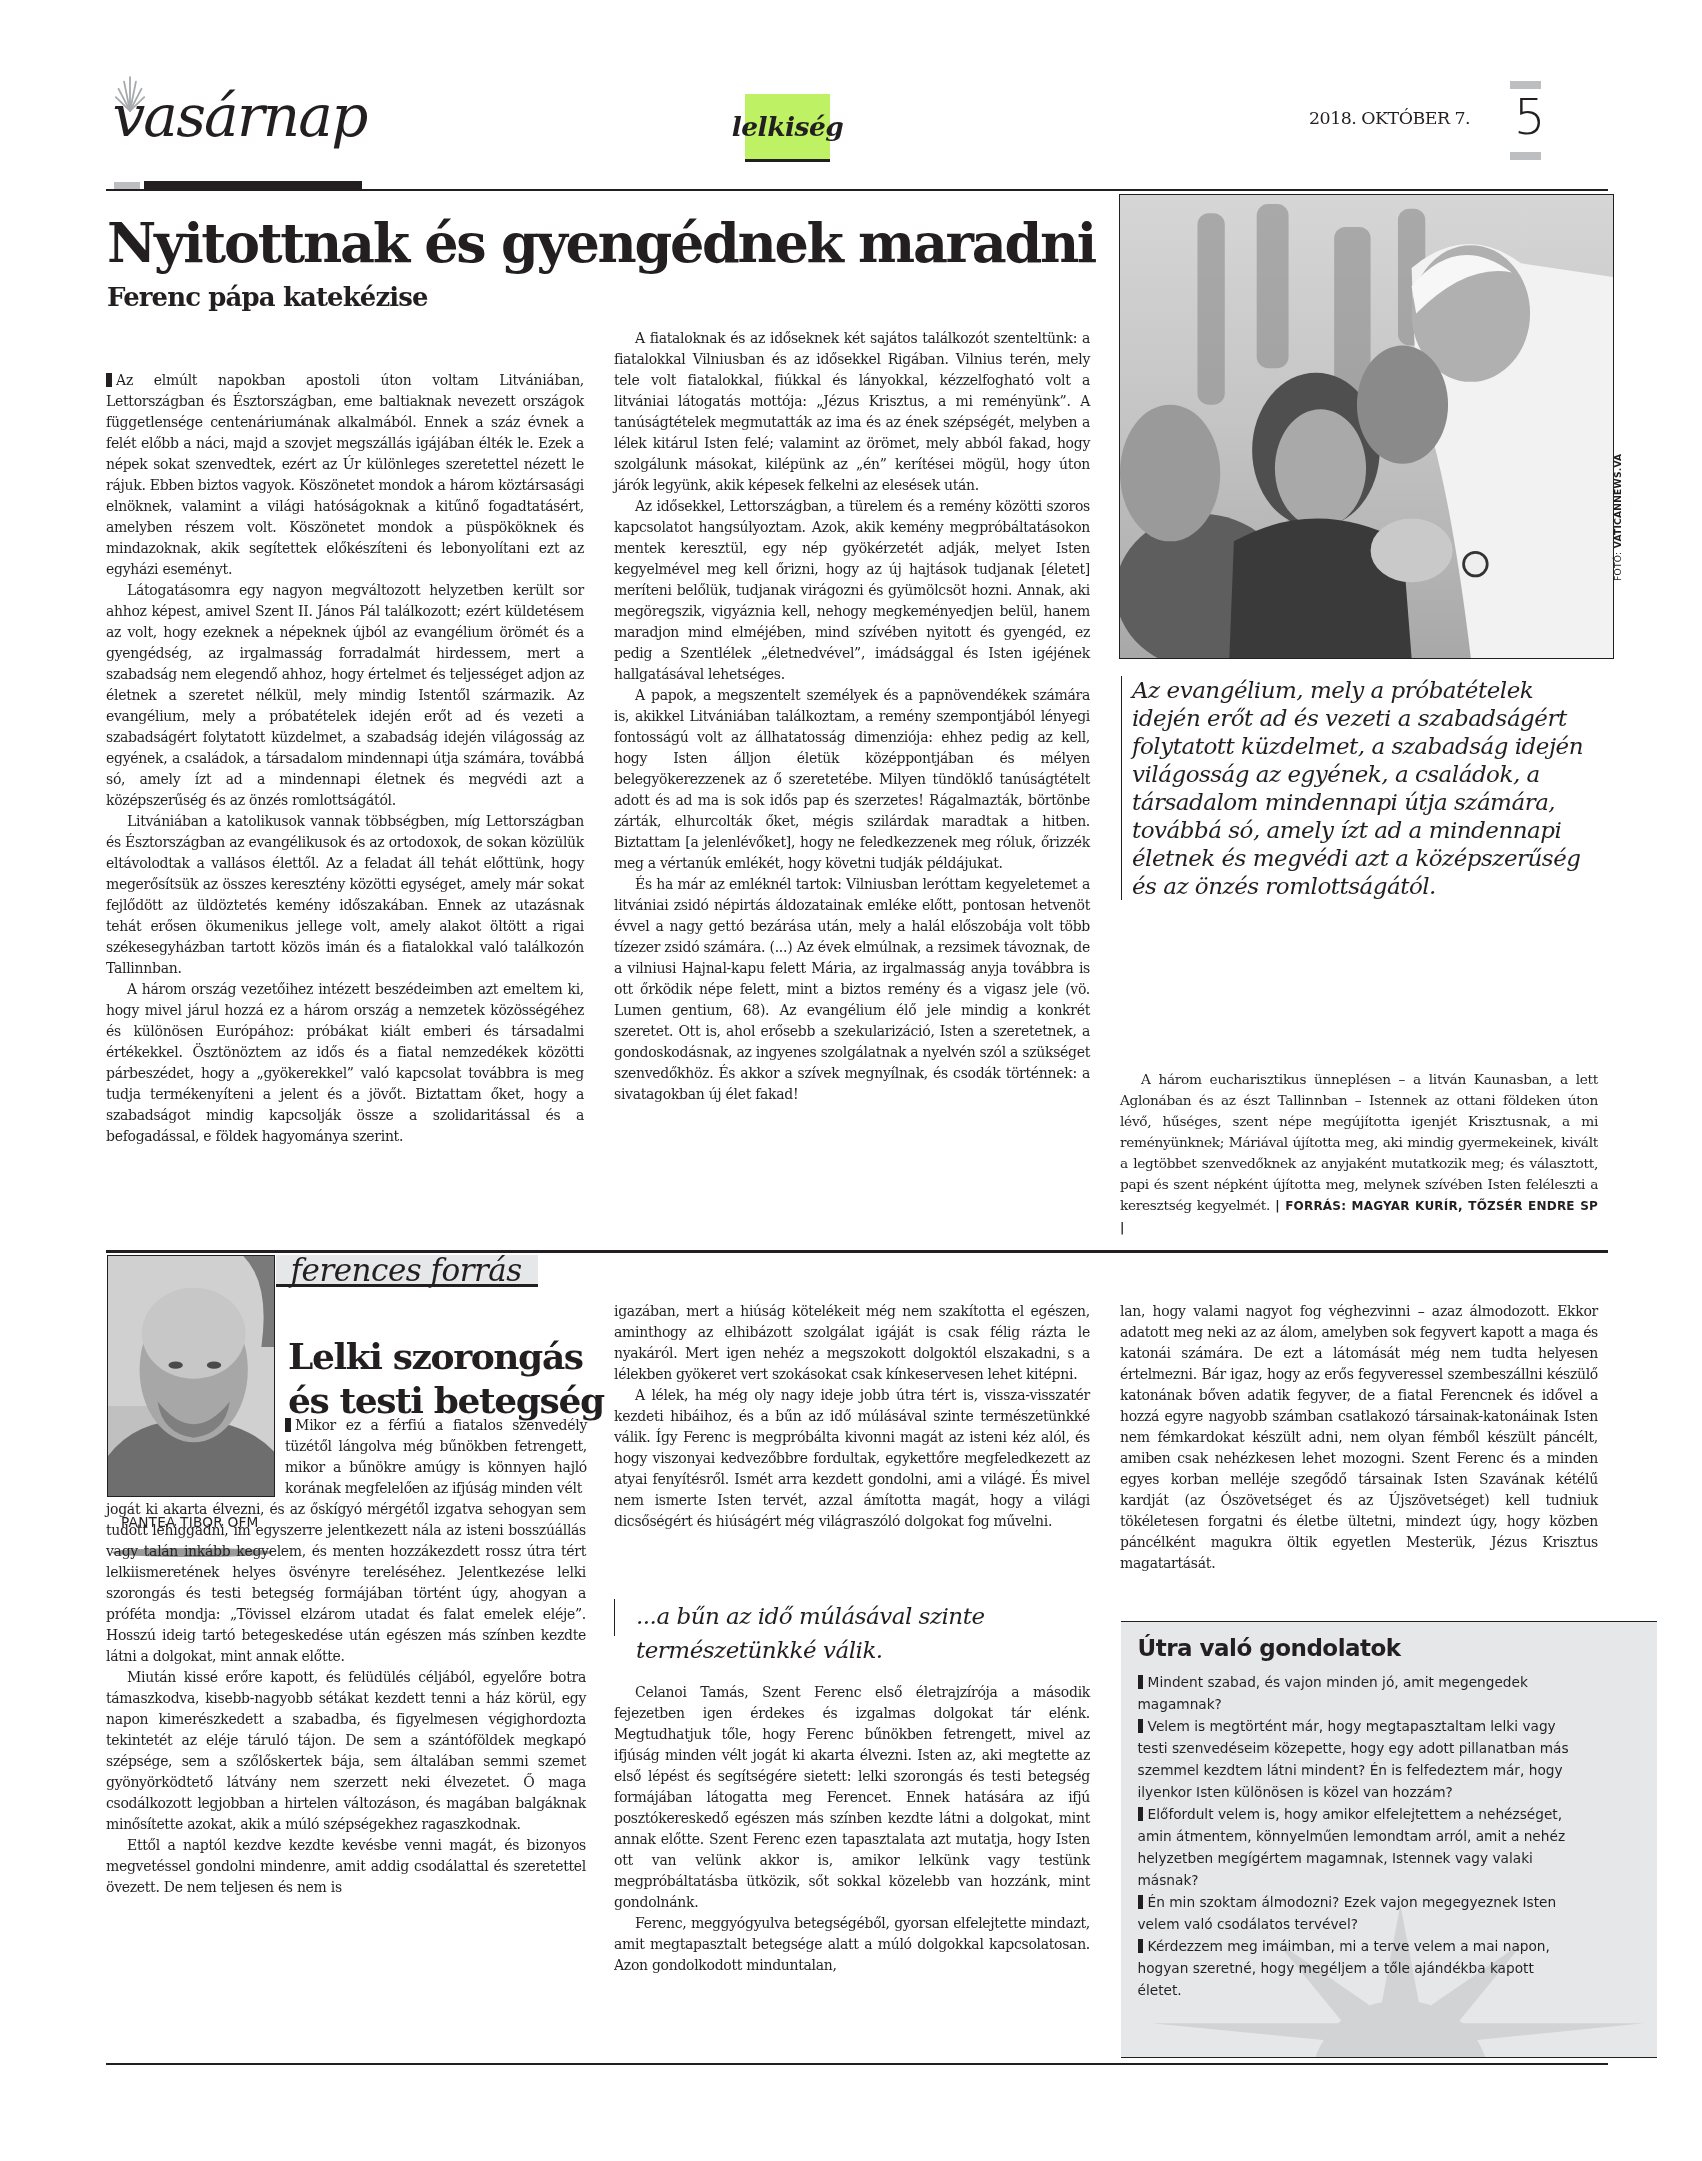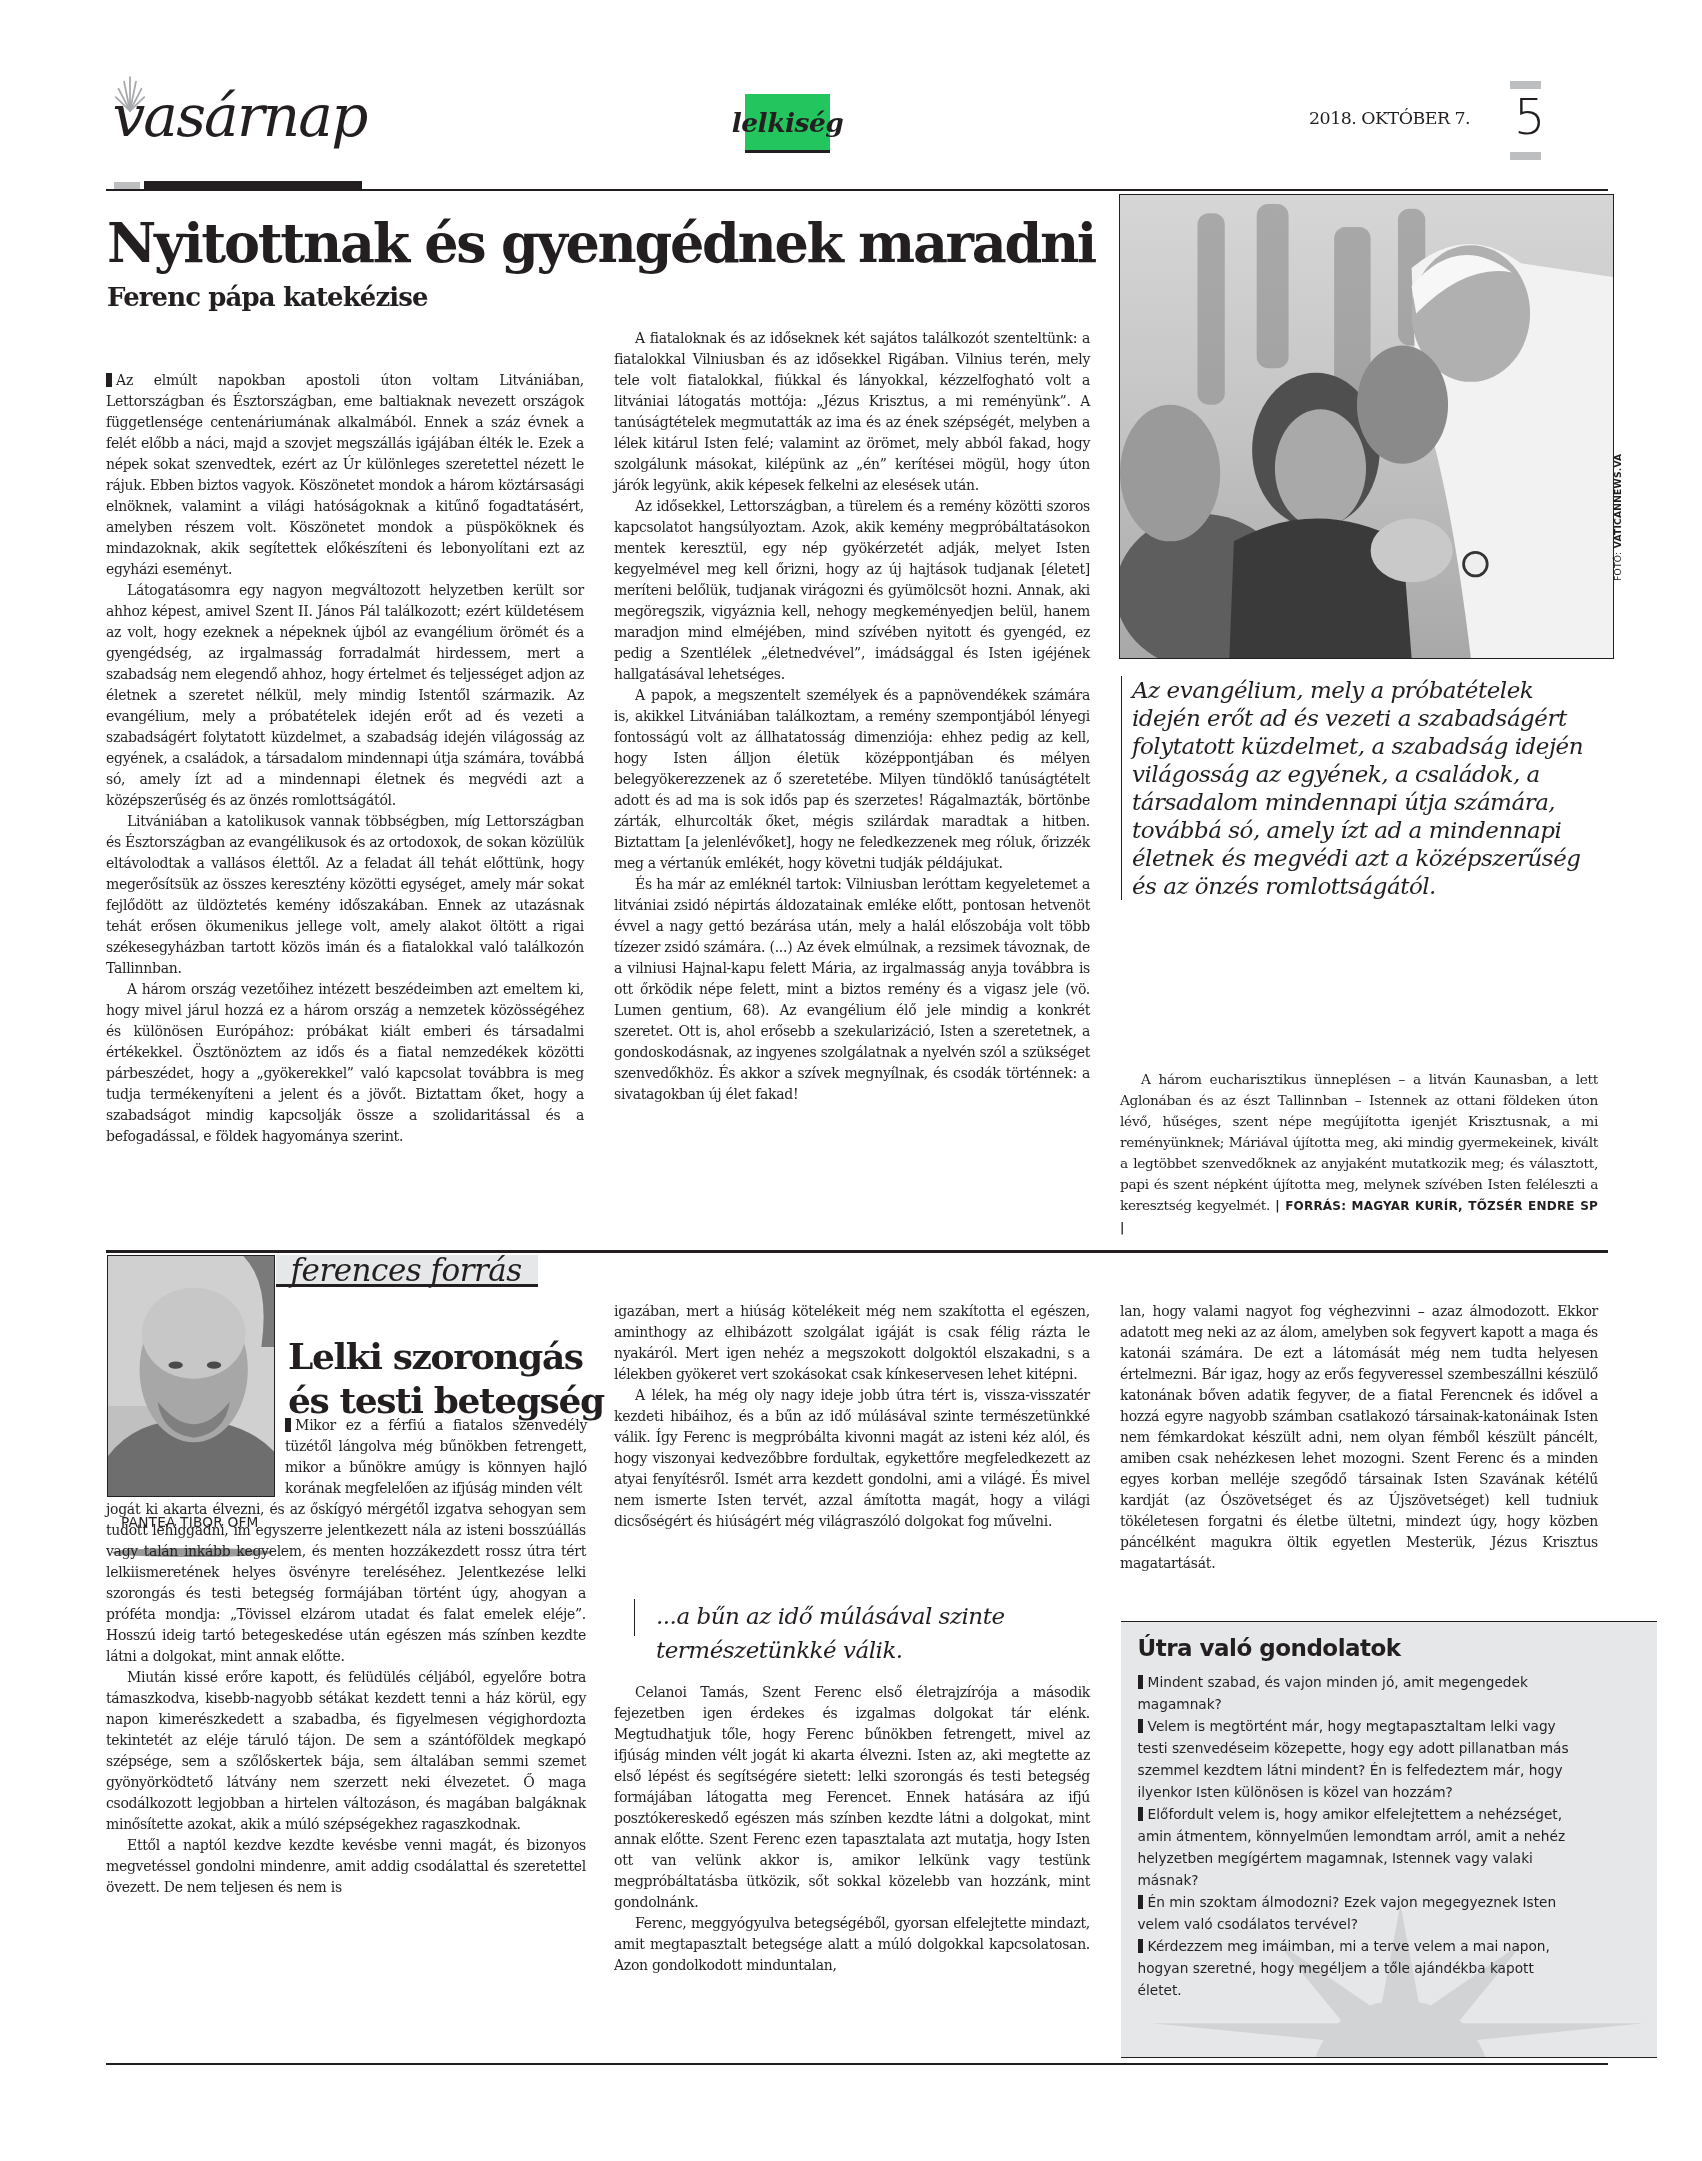--- a/index.html
+++ b/index.html
@@ -8,21 +8,21 @@
 
   .abs { position: absolute; }
 
   
   .logo { left: 106px; top: 78px; width: 275px; height: 73px; }
   .logo-word { position: absolute; left: 6.4px; top: 9.2px; font-family: "DejaVu Serif", serif; font-style: italic; font-size: 58px; letter-spacing: -1.8px; color: #231f20; line-height: 1; }
   .logo-spark { position: absolute; left: 8.2px; top: -2.7px; width: 32px; height: 37px; }
   .logo-rule-grey { position: absolute; left: 8.2px; top: 104px; width: 26px; height: 7.3px; background: #bcbec0; }
   .logo-rule-black { position: absolute; left: 38px; top: 103px; width: 218px; height: 9.2px; background: #231f20; }
 
-  .section-tag { left: 745px; top: 94px; width: 85px; height: 59px; background: #22c55e; border-bottom: 3.7px solid #231f20; display: flex; align-items: center; justify-content: center; }
+  .section-tag { left: 745px; top: 94px; width: 85px; height: 68px; background: #bef264; border-bottom: 3.7px solid #231f20; display: flex; align-items: center; justify-content: center; }
   .section-tag span { font-family: "DejaVu Serif", serif; font-style: italic; font-weight: bold; font-size: 26.5px; letter-spacing: -0.5px; }
 
   .issue-date { left: 1309px; top: 108px; font-family: "DejaVu Serif", serif; font-size: 17.4px; letter-spacing: -0.5px; }
   .page-num-wrap { left: 1510px; top: 81px; width: 31px; height: 74px; }
   .page-num-bar { position: absolute; left: 0; width: 31px; height: 8.2px; background: #bcbec0; }
   .page-num { position: absolute; left: 3.7px; top: 11px; font-family: "DejaVu Sans", sans-serif; font-weight: 300; font-size: 50px; line-height: 1; }
 
   .top-rule { left: 106px; top: 189px; width: 1502px; height: 2.3px; background: #231f20; }
 
   
@@ -55,21 +55,21 @@
   .author-shadow { left: 112px; top: 1548px; width: 160px; height: 9.2px; border-radius: 50%; background: #9a9a9a; }
 
   .col-tag { left: 276px; top: 1255px; width: 262px; height: 32px; background: #e6e7e8; border-bottom: 3.7px solid #231f20; display: flex; align-items: center; padding-left: 14.6px; }
   .col-tag span { font-family: "DejaVu Serif", serif; font-style: italic; font-size: 31px; letter-spacing: -0.5px; }
 
   .col-headline { left: 288px; top: 1334px; font-family: "DejaVu Serif", serif; font-weight: bold; font-size: 36px; line-height: 44px; letter-spacing: -1.4px; }
 
   .col-d-top { left: 285px; top: 1385px; width: 302px; top: 1387px; }
   .col-d { left: 106px; top: 1471px; width: 480px; }
   .col-e { left: 614px; top: 1273px; width: 476px; }
-  .pullquote-col { left: 614px; top: 1599px; width: 458px; border-left: 1.4px solid #231f20; padding-left: 21px; height: 37px; margin-left: 20px; }
+  .pullquote-col { left: 614px; top: 1599px; width: 458px; border-left: 1.4px solid #231f20; padding-left: 21px; height: 37px; }
   .pullquote-col p { font-family: "DejaVu Serif", serif; font-style: italic; font-size: 23px; line-height: 34px; letter-spacing: -0.5px; }
   .col-e2 { left: 614px; top: 1654px; width: 476px; }
   .col-f { left: 1120px; top: 1273px; width: 478px; }
 
   .sidebar { left: 1121px; top: 1621px; width: 536px; height: 437px; background: #e6e7e8; border-top: 1.4px solid #231f20; border-bottom: 1.4px solid #231f20; overflow: hidden; }
   .sidebar-sun { position: absolute; left: 0; top: 0; width: 100%; height: 100%; }
   .sidebar-title { position: absolute; left: 16.5px; top: 13px; font-family: "DejaVu Sans", sans-serif; font-weight: bold; font-size: 23px; letter-spacing: -0.5px; }
   .sidebar-list { position: absolute; left: 16.5px; top: 49px; width: 178px; width: 183px; font-family: "DejaVu Sans", sans-serif; font-size: 13.7px; line-height: 22px; width: 183px; }
   .sidebar-list { width: 179px; }
   .sidebar-list div { position: relative; }

